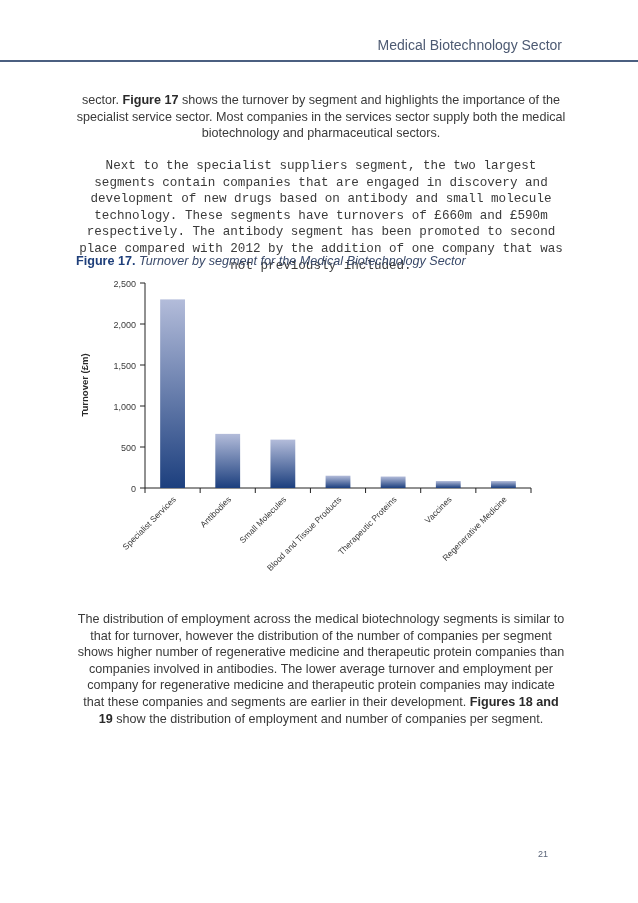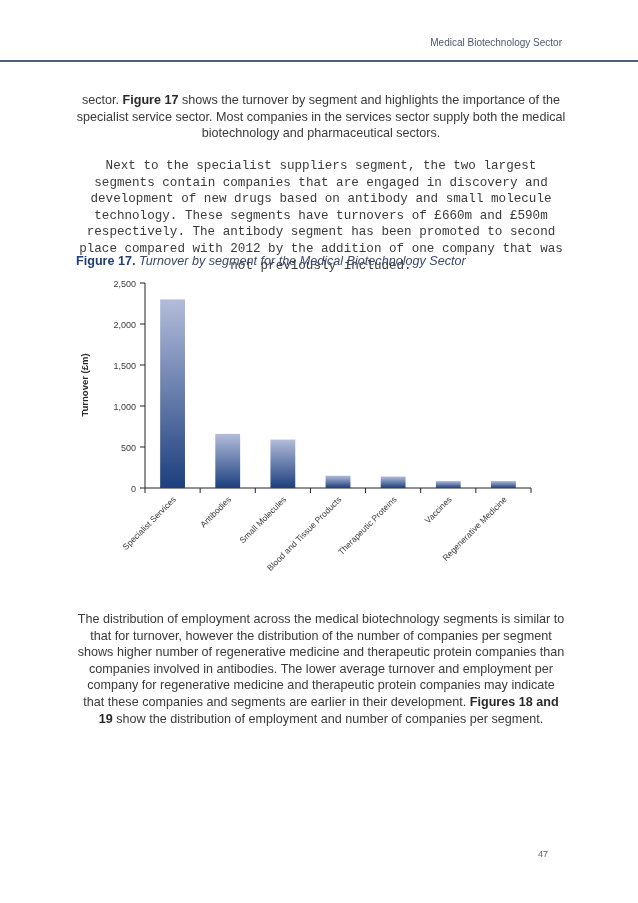--- a/index.html
+++ b/index.html
@@ -1,17 +1,17 @@
 <!DOCTYPE html>
 <html><head>
 <meta charset="utf-8">
 <style>
   html, body { margin:0; padding:0; background:#ffffff; }
   body { width:638px; height:903px; position:relative; overflow:hidden; font-family:"Liberation Sans", sans-serif; color:#3a3a3a; }
-  .header-text { position:absolute; top:37px; right:76px; font-size:10px; color:#4d5a72;padding-left:39px; }
+  .header-text { position:absolute; top:37px; right:76px; font-size:14px; color:#4d5a72;padding-left:39px; }
   .header-rule { position:absolute; top:60px; left:0; width:638px; height:2px; background:#4b5f80; }
   .para { position:absolute; left:76px; width:490px; font-size:12.6px; line-height:16.6px; color:#3a3a3a; margin:0;text-align:center; }
   .para b { color:#2a2a2a; }
   #p1 { top:92px; }
   #p2 { top:158px;font-family:Liberation Mono, monospace; }
   #p3 { top:590px;margin-top:21px; }
   .fig-caption { position:absolute; top:254px; left:76px; font-size:12.6px; color:#1f3f7a; }
   .fig-caption .lbl { font-weight:bold; color:#1f3f7a; }
   .fig-caption .ttl { font-style:italic; color:#3a4a6a; }
   #chart { position:absolute; left:0; top:270px; }
@@ -79,13 +79,13 @@
       <text x="0" y="0" text-anchor="end" font-size="8.5" fill="#3a3a3a" transform="translate(342,500) rotate(-45)">Blood and Tissue Products</text>
       <text x="0" y="0" text-anchor="end" font-size="8.5" fill="#3a3a3a" transform="translate(397.14285714285717,500) rotate(-45)">Therapeutic Proteins</text>
       <text x="0" y="0" text-anchor="end" font-size="8.5" fill="#3a3a3a" transform="translate(452.2857142857143,500) rotate(-45)">Vaccines</text>
       <text x="0" y="0" text-anchor="end" font-size="8.5" fill="#3a3a3a" transform="translate(507.42857142857144,500) rotate(-45)">Regenerative Medicine</text>
     </g>
   <text id="ylabel" transform="translate(88,385) rotate(-90)" text-anchor="middle" font-size="9.5" font-weight="bold" fill="#2a2a2a">Turnover (£m)</text>
 </svg>
 
 <p class="para" id="p3"><span>The distribution of employment across the medical biotechnology segments is similar to that for turnover, however the distribution of the number of companies per segment shows higher number of regenerative medicine and therapeutic protein companies than companies involved in antibodies. The lower average turnover and employment per company for regenerative medicine and therapeutic protein companies may indicate that these companies and segments are earlier in their development. </span><b>Figures 18 and 19</b><span> show the distribution of employment and number of companies per segment.</span></p>
 
-<div class="page-number">47</div>
+<div class="page-number">21</div>
 
 </body></html>

